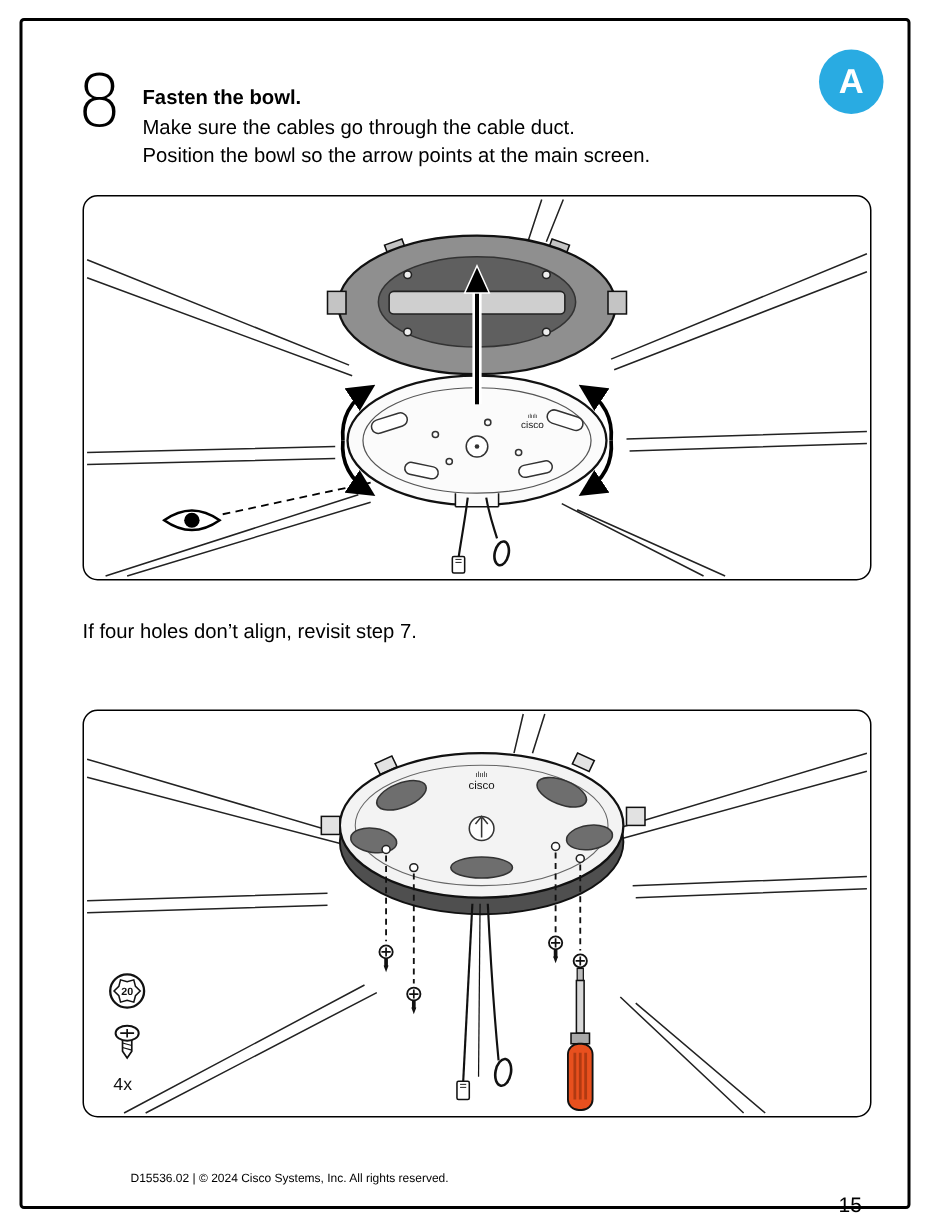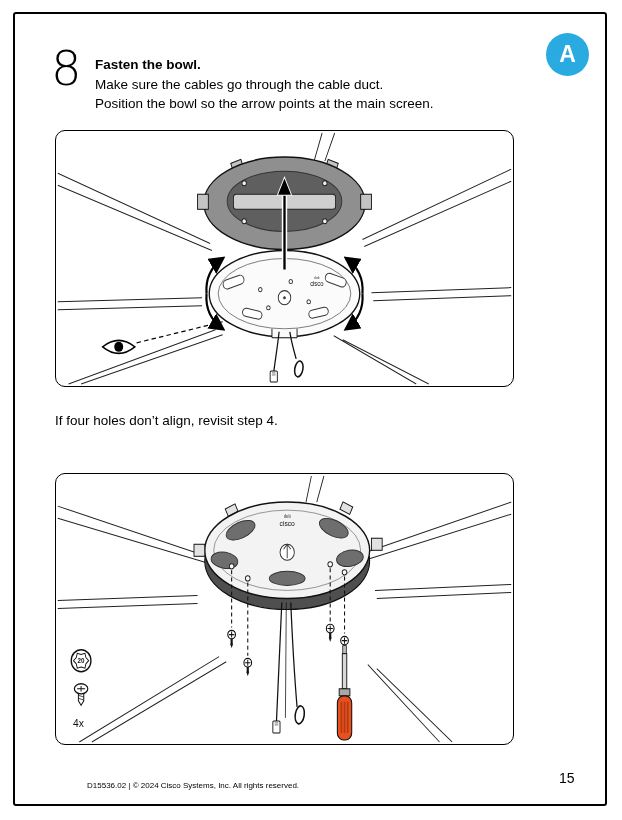--- a/index.html
+++ b/index.html
@@ -16,30 +16,30 @@
     border-radius:50%; background:#29abe2; color:#fff; font-size:23px; font-weight:bold;
     display:flex; align-items:center; justify-content:center;
   }
   .step-number {
     position:absolute; left:51px; top:44px; font-size:48px; line-height:1;
     font-weight:300; font-family:"DejaVu Sans", sans-serif;
   }
   .step-text { position:absolute; left:95px; top:55px; font-size:13.5px; line-height:19.5px; }
   .step-title { font-weight:bold; }
   .figure {
-    position:absolute; left:55px; width:459px; border:1.6px solid #000; border-radius:10px;
+    position:absolute; left:55px; width:526px; border:1.6px solid #000; border-radius:10px;
     box-sizing:border-box; background:#fff; overflow:hidden;
   }
   #fig1 { top:130px; height:257px; }
   #fig2 { top:473px; height:272px; }
   .figure svg { display:block; width:100%; height:100%; }
   svg text { font-family:"Liberation Sans", sans-serif; fill:#111; }
   .mid-text { position:absolute; left:55px; top:410px; font-size:13.5px; line-height:21px; }
   .footer-left { position:absolute; left:55px; top:781px; font-size:8px;padding-left:32px; }
-  .page-number { position:absolute; left:559px; top:770px; font-size:14px; }
+  .page-number { position:absolute; left:559px; top:795px; font-size:14px; }
 </style>
 </head>
 <body>
 
 <div class="frame"></div>
 
 <div class="badge">
   <span>A</span>
 </div>
 
@@ -131,21 +131,21 @@
     <rect x="239" y="239" width="8" height="11" rx="1" fill="#fff" stroke="#111"></rect>
     <path d="M241,241 h4 M241,243 h4" stroke="#111" stroke-width="0.6"></path>
   </g>
   <g>
     <ellipse cx="271" cy="237" rx="4.5" ry="8" fill="none" stroke="#111" stroke-width="1.7" transform="rotate(12 271 237)"></ellipse>
   </g>
 </svg>
 </div>
 
 <div class="mid-text">
-  <div>If four holes don’t align, revisit step 4.</div>
+  <div>If four holes don’t align, revisit step 7.</div>
 </div>
 
 <div class="figure" id="fig2">
 <svg viewBox="0 0 510 269" preserveAspectRatio="none">
 
   <g stroke="#222" stroke-width="1" fill="none">
     <path d="M285,2 L279,28 M299,2 L291,28"></path>
     <path d="M2,32 L168,82 M2,44 L170,89"></path>
     <path d="M508,28 L346,78 M508,40 L348,85"></path>
     <path d="M2,126 L158,121 M2,134 L158,129"></path>

